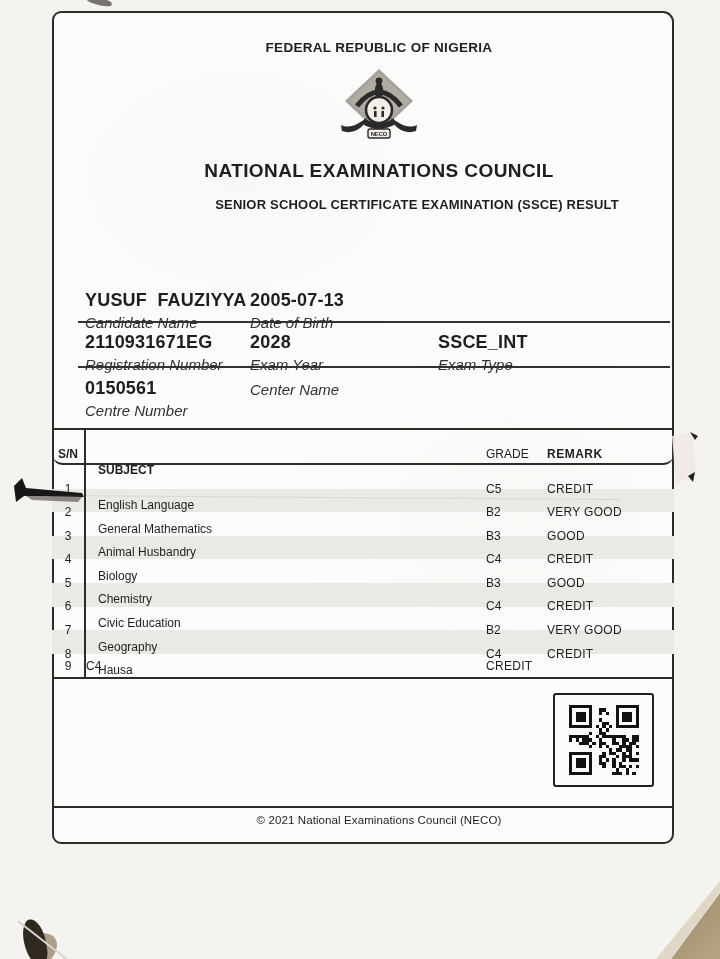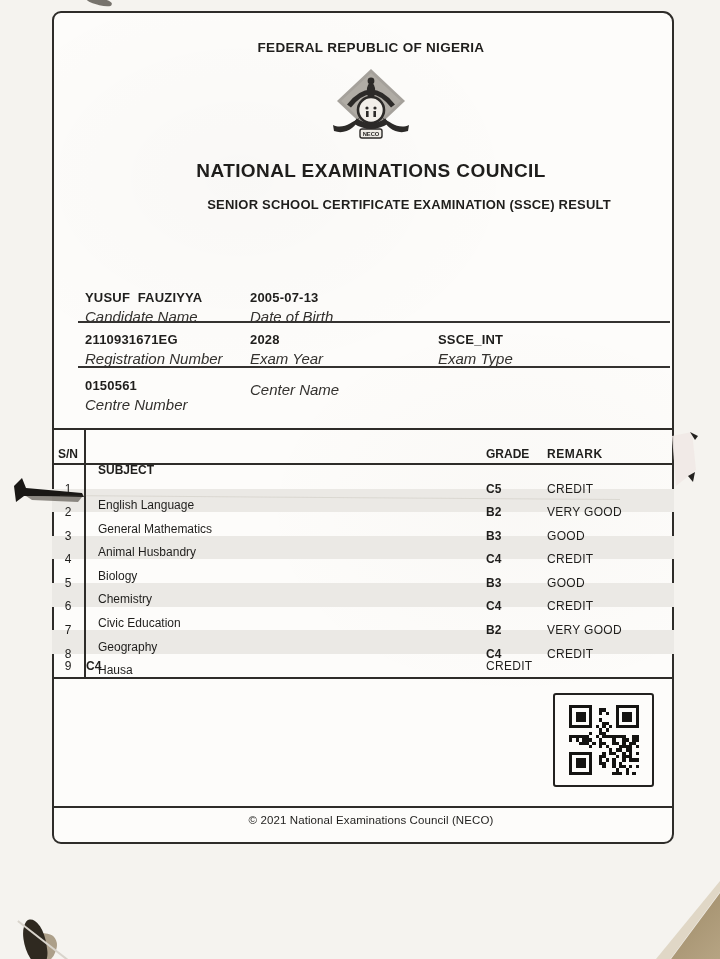--- a/index.html
+++ b/index.html
@@ -12,48 +12,48 @@
   .scan{position:absolute;inset:0;}
   
   .frame{
     position:absolute;left:52px;top:11px;width:618px;height:829px;
     border:2px solid #2e2c29;border-radius:9px 11px 10px 9px;
     background:
       radial-gradient(ellipse 420px 300px at 30% 20%, rgba(0,0,0,0.015), transparent 70%),
       radial-gradient(ellipse 380px 280px at 75% 60%, rgba(90,70,40,0.02), transparent 70%),
       #fdfcfa;
   }
-  .center{width:100%;text-align:center;position:absolute;left:8px;}
+  .center{width:100%;text-align:center;position:absolute;left:16px;}
   .country{top:27px;font-size:13.5px;font-weight:bold;letter-spacing:.3px;}
   .logo-wrap{top:55px;}
   .council{top:147px;font-size:19px;font-weight:bold;letter-spacing:.4px;}
   .ssce-title{top:184px;font-size:13px;font-weight:bold;letter-spacing:.2px;padding-left:38px;}
   .session-box{
     position:absolute;top:209px;left:50%;transform:translateX(-50%);
     border:2px solid #2b2a27;padding:7px 24px;font-size:12px;font-weight:bold;
     letter-spacing:.3px;background:#fdfcfa;
   }
   
   .field{position:absolute;}
-  .field .val{font-size:13px;font-weight:bold;letter-spacing:.2px;white-space:pre;}
+  .field .val{font-size:18px;font-weight:bold;letter-spacing:.2px;white-space:pre;}
   .field .lab{font-size:15px;font-style:italic;color:#33312e;margin-top:3px;}
   .f0{left:31px;top:277px;} .f1{left:196px;top:277px;}
   .f2{left:31px;top:319px;} .f3{left:196px;top:319px;} .f4{left:384px;top:319px;}
   .f5{left:31px;top:365px;} .f6{left:196px;top:365px;}
   .hline{position:absolute;left:24px;width:592px;height:0;border-top:2px solid #343230;}
   .l1{top:308px;} .l2{top:353px;}
   
   .rtable{position:absolute;left:-2px;right:-2px;top:415px;border-top:2px solid #2e2c29;border-bottom:2px solid #2e2c29;}
   .trow{display:grid;grid-template-columns:34px 400px 61px auto;align-items:center;}
-  .thead{height:33px;border-bottom:2px solid #2e2c29;font-weight:bold;font-size:12px;}
+  .thead{height:33px;border-bottom:2px solid #2e2c29;font-weight:bold;font-size:12px;border-radius:11px;}
   .tdata{height:23.6px;font-size:12px;}
   .tdata.shaded{background:#ebe9e5;}
   .c-sn{text-align:center;border-right:2px solid #2e2c29;align-self:stretch;display:flex;align-items:center;justify-content:center;}
   .c-subject{padding-left:12px;margin-top:33px;}
-  .c-grade{font-weight:bold;}
+  .c-grade{font-weight:normal;}
   .c-remark{letter-spacing:.3px;}
   .thead .c-remark{letter-spacing:.5px;}
   
   .qr-box{
     position:absolute;left:499px;top:680px;width:97px;height:90px;
     border:2px solid #23211f;border-radius:3px;background:#fdfcfa;
     display:flex;align-items:center;justify-content:center;
   }
   
   .footline{position:absolute;left:-2px;right:-2px;top:793px;border-top:2px solid #2e2c29;}

